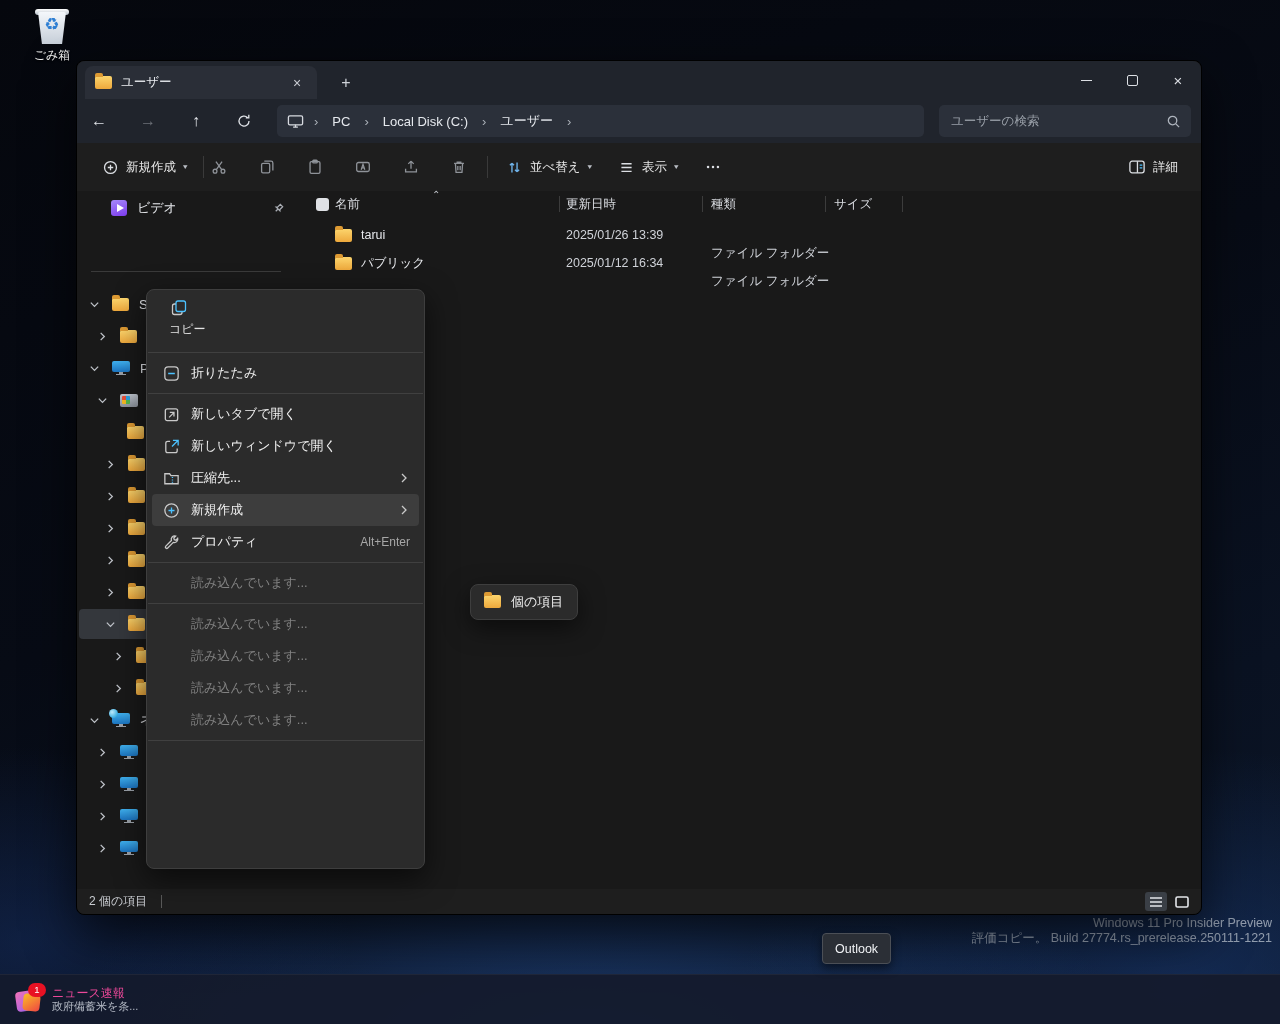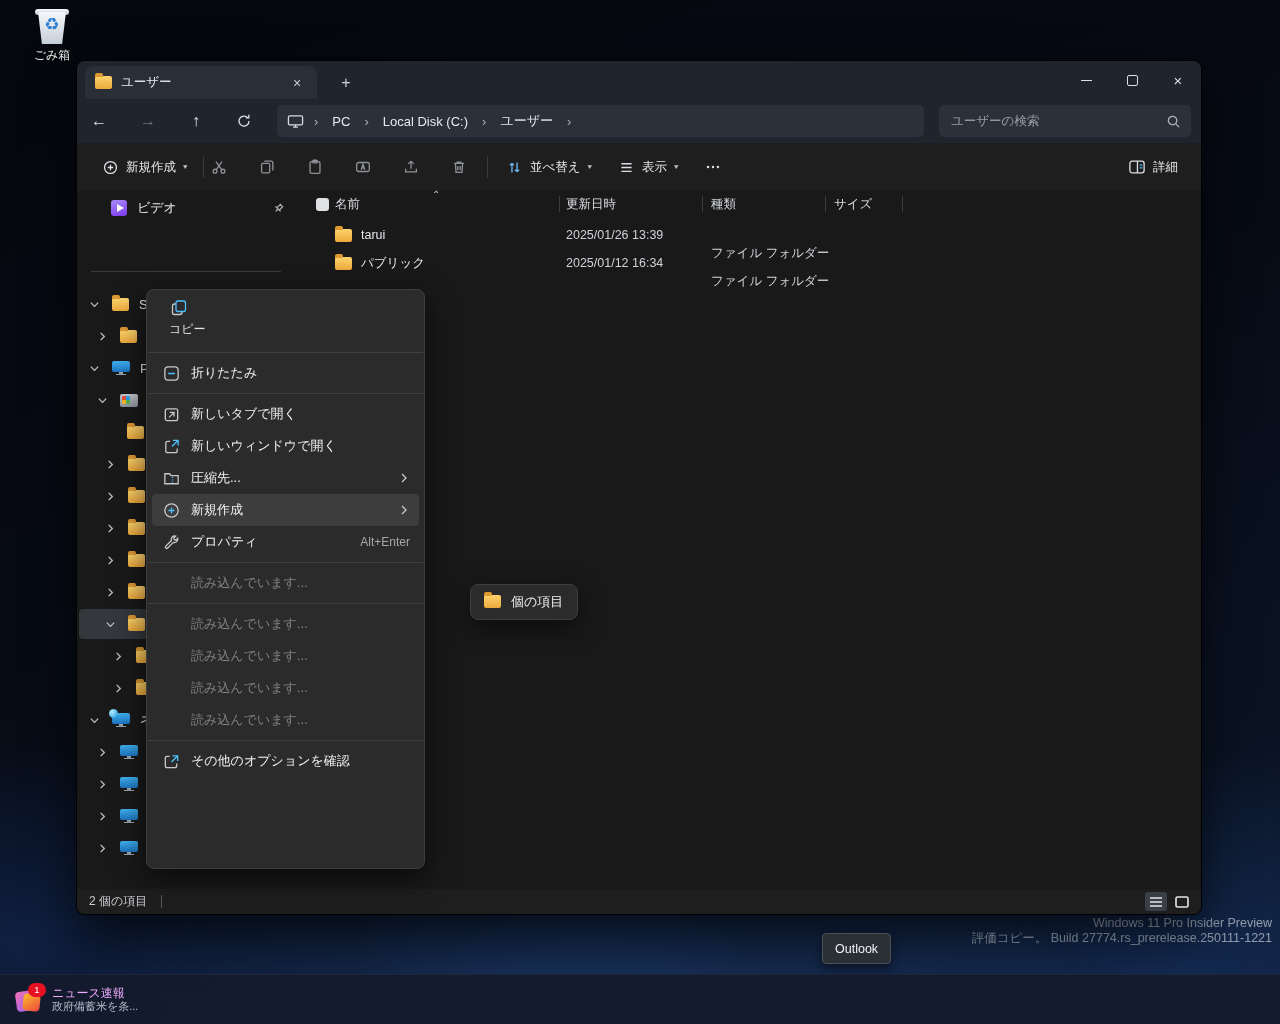--- a/index.html
+++ b/index.html
@@ -120,21 +120,21 @@
     box-shadow:0 4px 10px rgba(0,0,0,.5);z-index:60;}
   
   #taskbar{position:absolute;left:0;bottom:0;width:1280px;height:49px;background:rgba(20,27,45,.94);
     border-top:1px solid rgba(255,255,255,.05);z-index:40;}
   .widget{position:absolute;left:8px;top:5px;height:39px;display:flex;align-items:center;gap:9px;padding:0 8px;border-radius:5px;}
   .widget .wicon{position:relative;width:27px;height:27px;}
   .widget .wicon .b1{position:absolute;left:0;top:5px;width:20px;height:20px;border-radius:4px;background:linear-gradient(140deg,#f472b6,#8b5cf6);transform:rotate(-8deg);}
   .widget .wicon .b2{position:absolute;left:7px;top:8px;width:17px;height:17px;border-radius:4px;background:linear-gradient(140deg,#fbbf24,#ef4444);transform:rotate(6deg);}
   .widget .wicon .badge{position:absolute;right:-3px;top:-3px;min-width:14px;height:14px;border-radius:7px;background:#e81123;
     color:#fff;font-size:9.5px;line-height:14px;text-align:center;padding:0 2px;}
-  .widget .tt{color:#f0abfc;font-size:12px;line-height:14px;}
+  .widget .tt{color:#ec4899;font-size:12px;line-height:14px;}
   .widget .st{color:#b3b9c4;font-size:11px;line-height:13px;}
 </style>
 </head>
 <body>
 
 <div id="desktop">
 
   <div class="desk-icon">
     <div class="bin">
       <div class="rim"></div>
@@ -589,29 +589,20 @@
     <div class="cm-item loading">
       <span class="lbl">読み込んでいます...</span>
     </div>
     <div class="cm-item loading">
       <span class="lbl">読み込んでいます...</span>
     </div>
     <div class="cm-item loading">
       <span class="lbl">読み込んでいます...</span>
     </div>
     <hr class="cm-sep">
-    <div class="cm-item">
-      <span class="cm-ico">
-          <svg class="ic" width="19" height="19" viewBox="0 0 20 20">
-            <path d="M8 4.5H5.5a2 2 0 0 0-2 2v8a2 2 0 0 0 2 2h8a2 2 0 0 0 2-2V12" stroke="#c9c9c9" fill="none" stroke-width="1.3"></path>
-            <path d="M11 4h5.5v5.5M16 4.5L10 10.5" stroke="#4cc2ff" fill="none" stroke-width="1.3"></path>
-          </svg>
-        </span>
-      <span class="lbl">その他のオプションを確認</span>
-    </div>
   </div>
 
   <div id="submenu">
     <div class="cm-item">
       <span class="ficon"></span>
       <span class="lbl">個の項目</span>
     </div>
   </div>
 
   <div id="tooltip">

